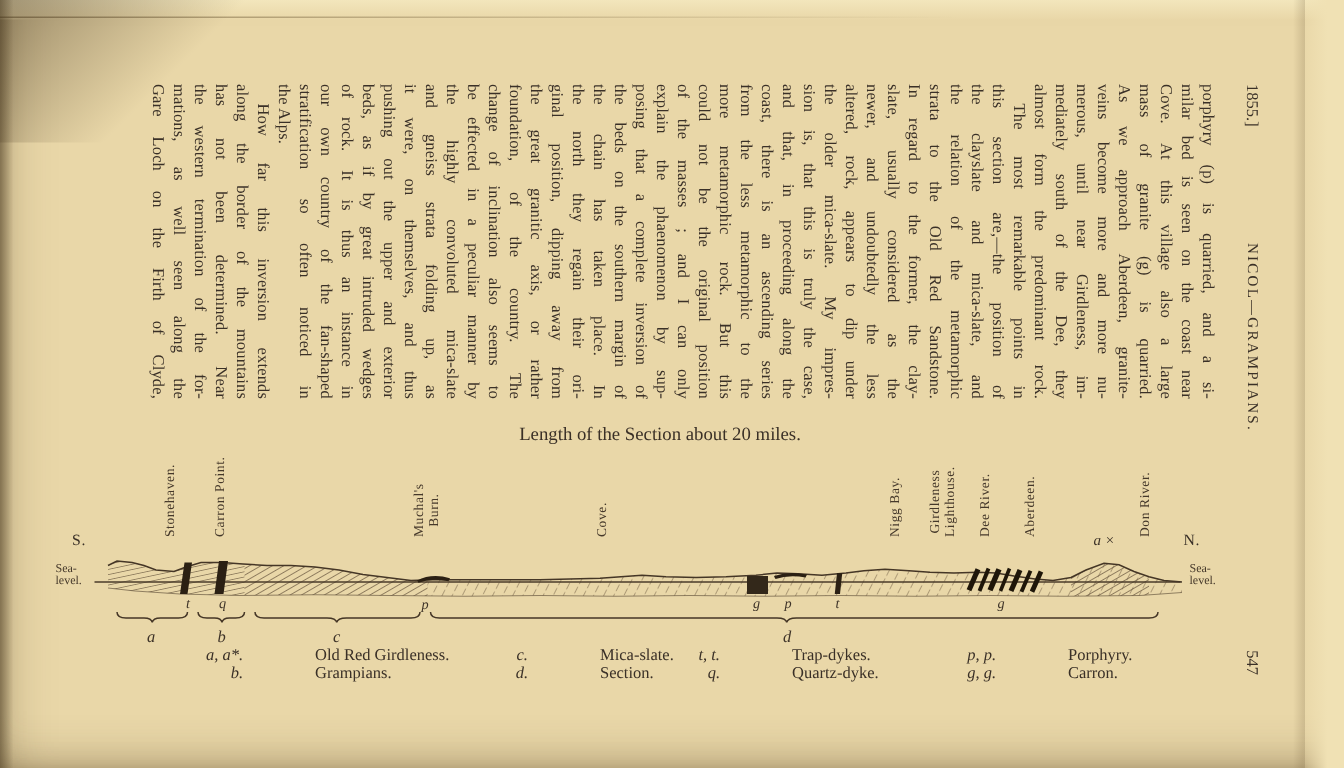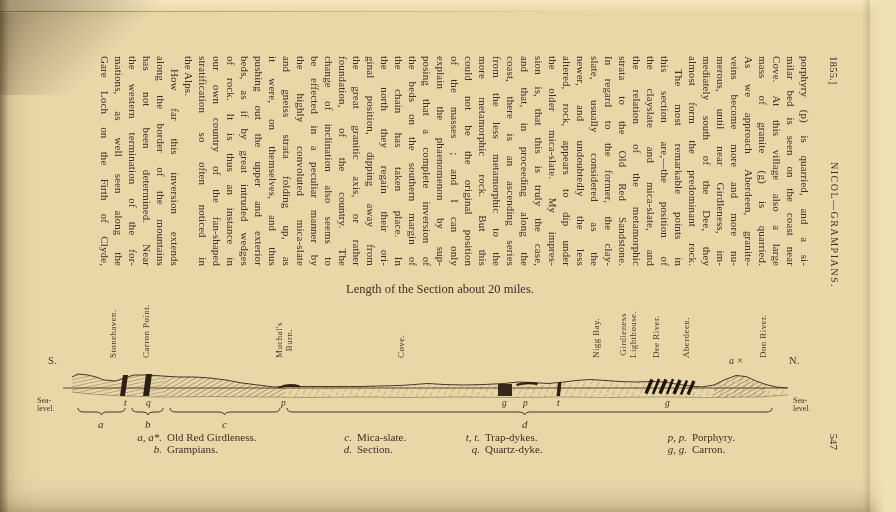--- a/index.html
+++ b/index.html
@@ -25,26 +25,26 @@
   .b1{top:84px;}
   .b2{top:210px;text-indent:13px;}
   .b2last{top:700px;text-align-last:left;}
   .b3{top:714px;text-indent:13px;}
   
   .figtitle{position:absolute;left:60px;top:260px;width:760px;text-align:center;font-style:italic;font-size:13.5px;color:#3e3328;}
   .figsub{position:absolute;left:60px;top:282px;width:760px;text-align:center;font-size:12.5px;font-family:Liberation Serif, serif;}
   .place{position:absolute;transform:rotate(-90deg);transform-origin:0 0;font-size:9px;line-height:10px;
          letter-spacing:.4px;white-space:pre;text-align:center;color:#45382a;}
   .endlbl{position:absolute;font-size:10.5px;letter-spacing:.5px;}
-  .sealvl{position:absolute;font-size:8px;line-height:8px;white-space:pre;color:#45382a;margin-top:22px;}
+  .sealvl{position:absolute;font-size:8px;line-height:8px;white-space:pre;color:#45382a;}
   .astar{position:absolute;font-size:10px;font-style:italic;color:#3e3328;}
   #sectionsvg{position:absolute;left:60px;top:368px;}
   
   .leg{position:absolute;font-size:11px;white-space:nowrap;}
-  .legline{display:flex;}
+  .legline{display:flex;gap:43px;}
   .legkey{display:inline-block;font-style:italic;text-align:right;margin-right:5px;}
   .k1{width:32px;} .k2{width:14px;} .k3{width:22px;} .k4{width:27px;}
 </style>
 </head>
 <body>
 
 <div id="page">
 
   <div class="strip-top"></div>
   <div class="line-top"></div>
@@ -226,21 +226,21 @@
   <div class="leg" style="left:458px;top:431px;">
     <div class="legline">
       <span class="legkey k3">t, t.</span>
       <span>Trap-dykes.</span>
     </div>
     <div class="legline">
       <span class="legkey k3">q.</span>
       <span>Quartz-dyke.</span>
     </div>
   </div>
-  <div class="leg" style="left:660px;top:431px;">
+  <div class="leg" style="left:637px;top:431px;">
     <div class="legline">
       <span class="legkey k4">p, p.</span>
       <span>Porphyry.</span>
     </div>
     <div class="legline">
       <span class="legkey k4">g, g.</span>
       <span>Carron.</span>
     </div>
   </div>
 

